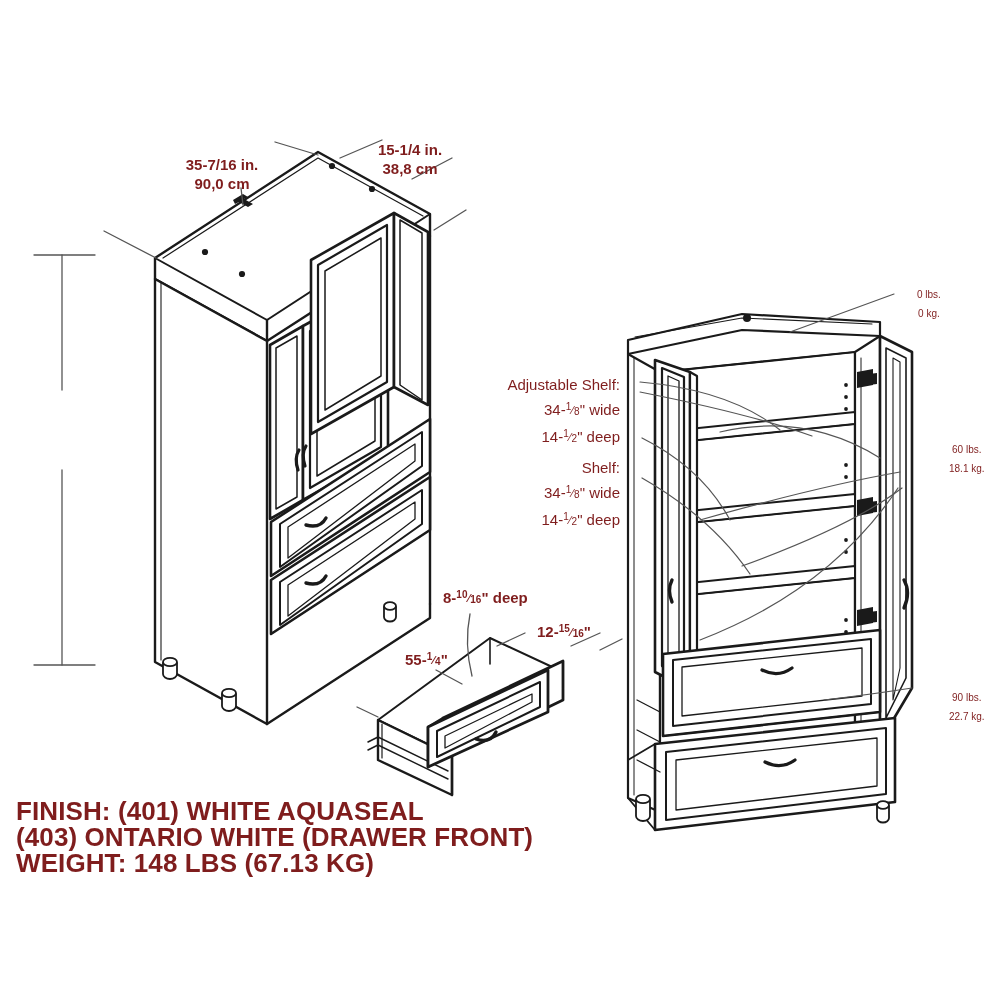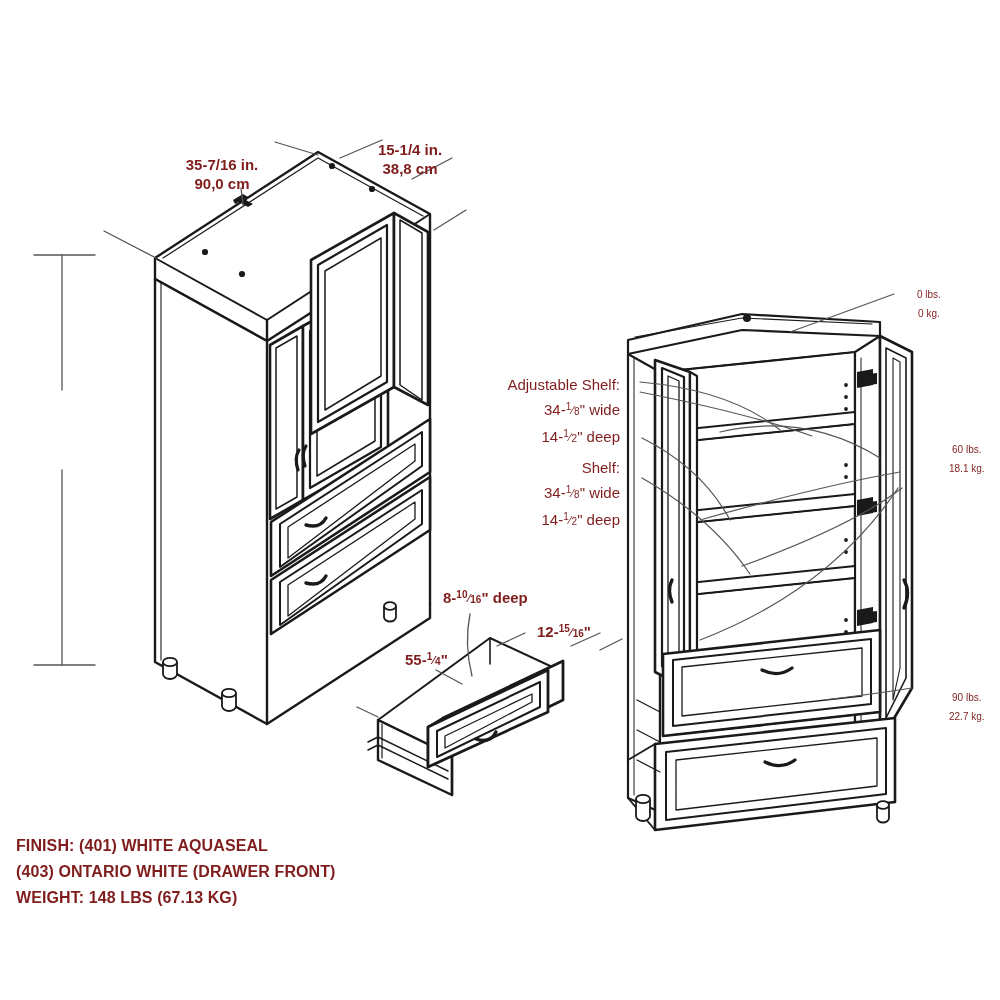--- a/index.html
+++ b/index.html
@@ -3,21 +3,21 @@
 <meta charset="utf-8">
 <style>
   html,body{margin:0;padding:0;background:#ffffff;}
   body{width:1000px;height:1000px;font-family:"Liberation Sans",sans-serif;overflow:hidden;}
   #stage{position:relative;width:1000px;height:1000px;background:#ffffff;}
   svg#art{position:absolute;left:0;top:0;width:1000px;height:1000px;}
   .lbl{position:absolute;font-family:"Liberation Sans",sans-serif;color:#7f1d1d;white-space:nowrap;}
   .dimlbl{font-weight:bold;font-size:15px;line-height:19px;text-align:center;}
   .shelflbl{font-weight:normal;font-size:15px;line-height:25px;text-align:right;}
   .wtlbl{font-weight:normal;font-size:10px;line-height:19px;text-align:center;margin-left:20px;}
-  .finish{font-weight:bold;font-size:16px;line-height:26px;text-align:left;letter-spacing:.1px;margin-top:35px;}
+  .finish{font-weight:bold;font-size:26px;line-height:26px;text-align:left;letter-spacing:.1px;}
   .frac{display:inline-block;position:relative;top:-1px;font-size:13px;}
   .frac sup{font-size:10px;vertical-align:.42em;line-height:0;}
   .frac sub{font-size:10px;vertical-align:-.12em;line-height:0;}
   .frac i{font-style:normal;font-size:11px;padding:0 .5px;}
 </style>
 </head>
 <body>
 
 <div id="stage">
 

